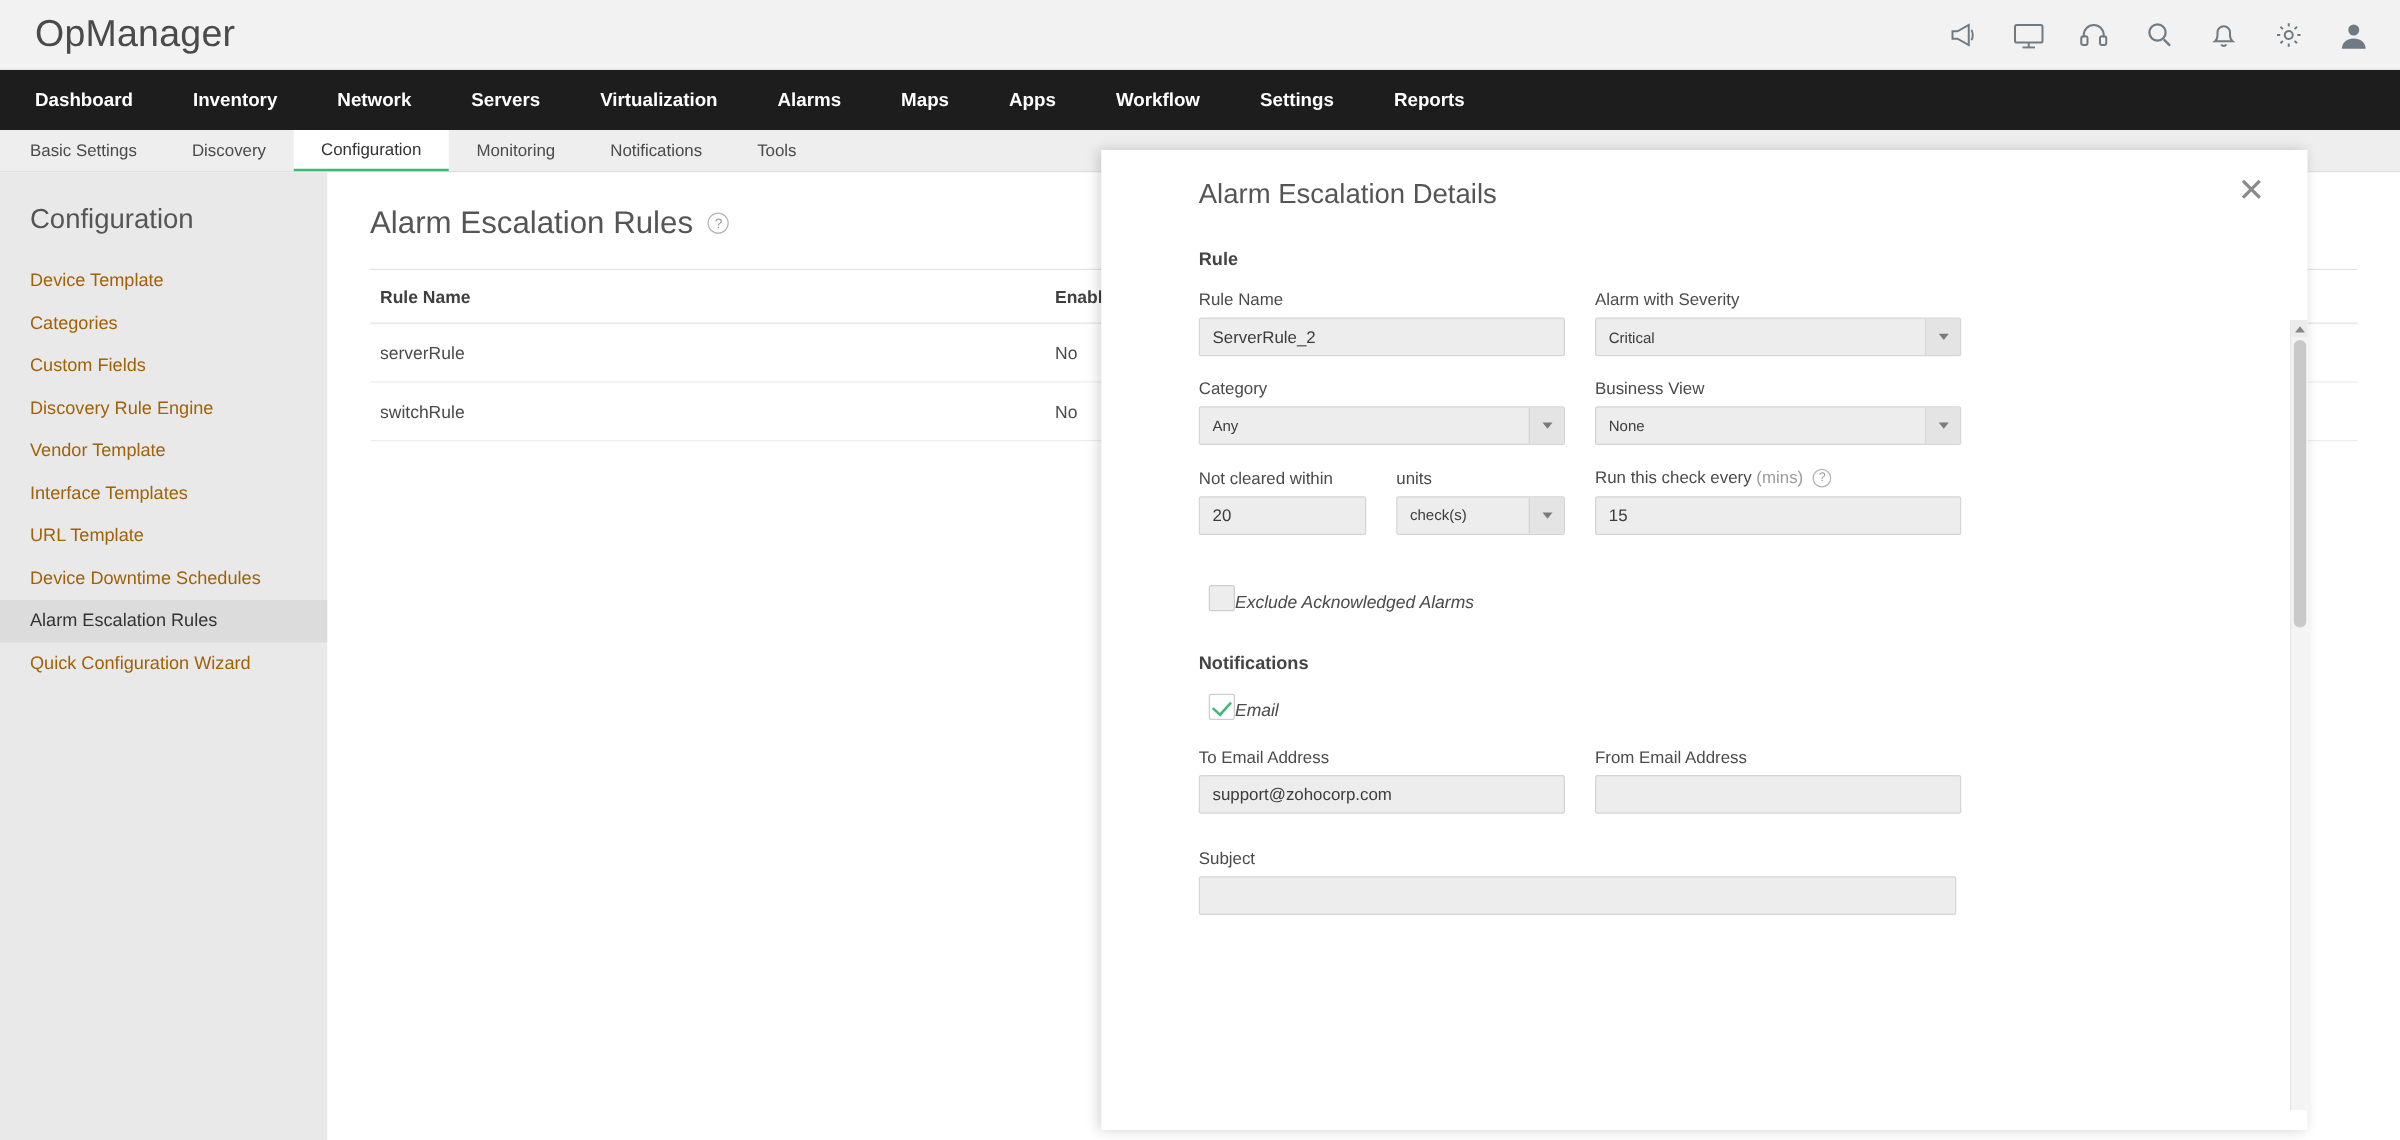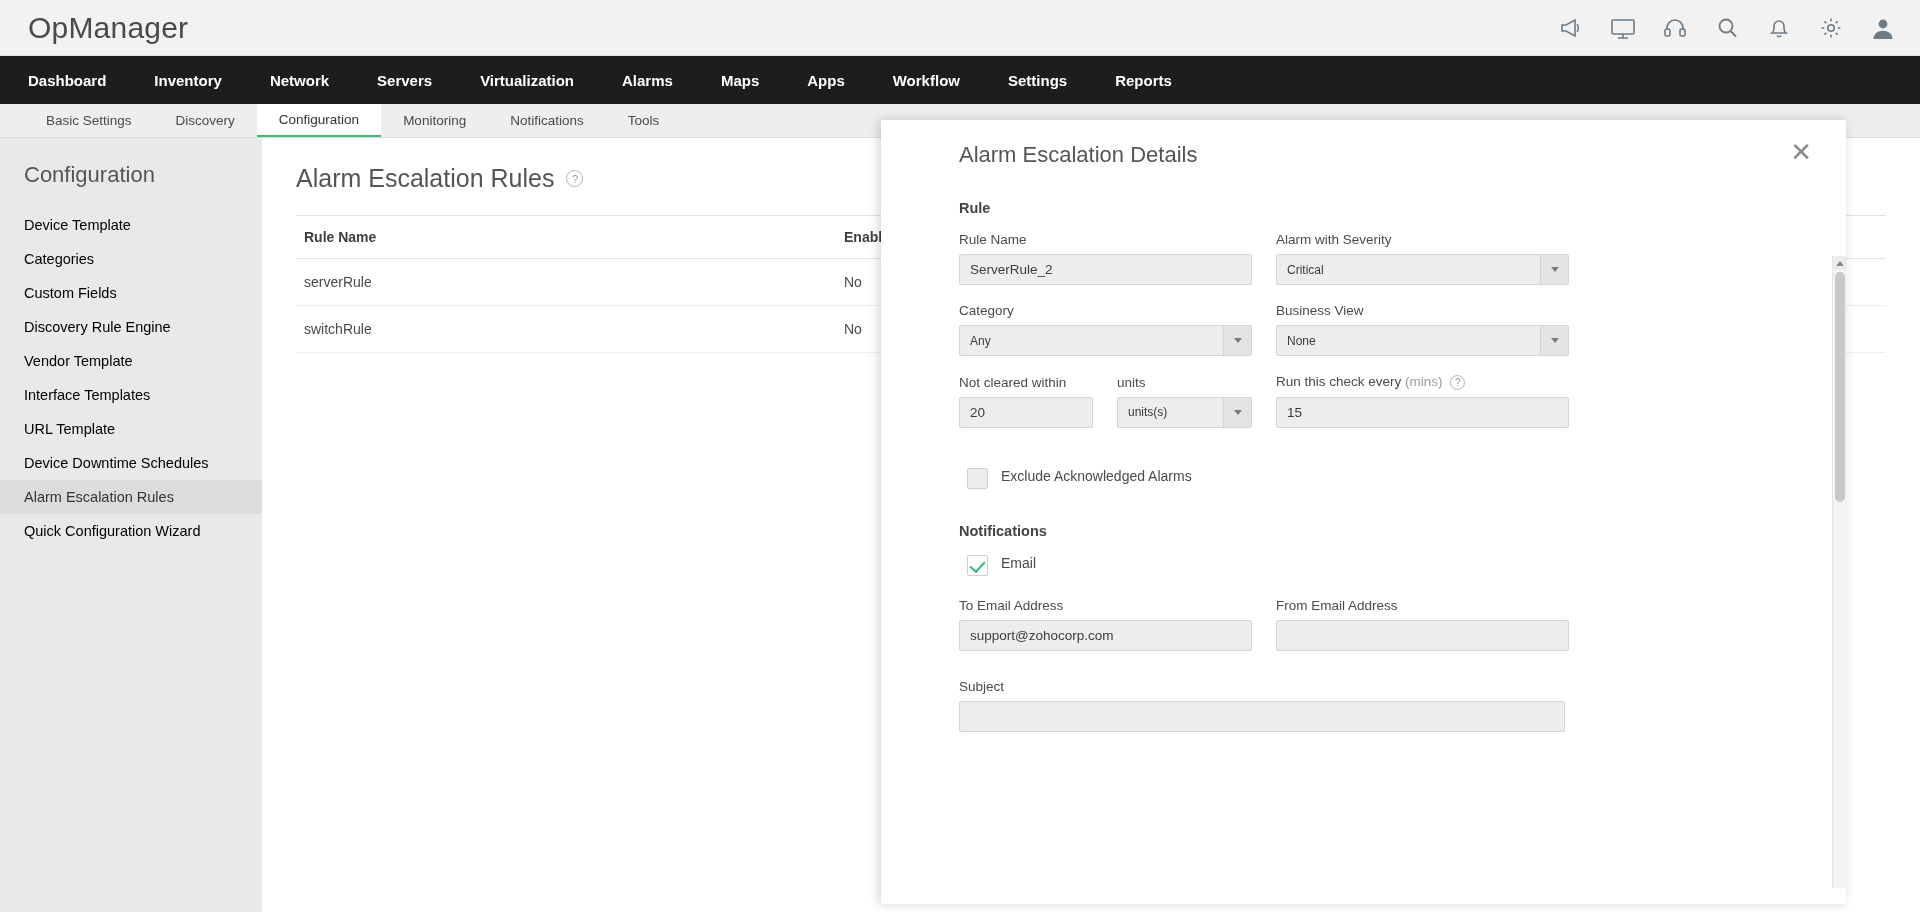--- a/index.html
+++ b/index.html
@@ -69,21 +69,21 @@
     align-items: stretch;
     font-size: 13.5px;
     color: #4a4a4a;
   }
   .subnav .sub-item {
     display: flex; align-items: center;
     padding: 0 22px;
     cursor: pointer;
     white-space: nowrap;
   }
-  .subnav .sub-item:first-child { padding-left: 24px; margin-left: 22px; }
+  .subnav .sub-item:first-child { padding-left: 24px; }
   .subnav .sub-item.active {
     background: #ffffff;
     border-bottom: 2px solid #3cb878;
     color: #333;
   }
 
   
   .content {
     display: flex;
     height: calc(912px - 56px - 38px - 34px);
@@ -97,21 +97,21 @@
     flex: 0 0 262px;
     padding-top: 10px;
   }
   .sidebar-title {
     font-size: 22px;
     color: #555;
     padding: 14px 24px 20px 24px;
   }
   .side-item {
     font-size: 14.5px;
-    color: #000000;
+    color: #a16207;
     padding: 9px 24px;
     cursor: pointer;
   }
   .side-item.active {
     background: #dcdcdc;
     color: #333;
   }
 
   
   .main {
@@ -269,23 +269,24 @@
   
   .row-three {
     display: grid;
     grid-template-columns: 134px 24px 135px 24px 293px;
     align-items: end;
     margin-bottom: 8px;
   }
 
   .check-row {
     display: flex;
-    align-items: flex-start;
-    gap: 13px;
+    align-items: flex-end;
+    gap: 0;
     margin: 22px 0 6px 8px;
+    font-style: italic;
   }
   .checkbox {
     width: 21px; height: 21px;
     border: 1px solid #cfcfcf;
     background: #ededed;
     border-radius: 2px;
   }
   .checkbox.checked {
     background: #ffffff;
     border: 1px solid #cfcfcf;
@@ -505,21 +506,21 @@
 
     <div class="row-three">
       <div class="field">
         <div class="field-label">Not cleared within</div>
         <div class="input-box">20</div>
       </div>
       <div></div>
       <div class="field">
         <div class="field-label">units</div>
         <div class="select-box">
-          <span>units(s)</span>
+          <span>check(s)</span>
           <span class="arrow">
               <span class="caret"></span>
             </span>
         </div>
       </div>
       <div></div>
       <div class="field">
         <div class="field-label">
           <span>Run this check every</span>
           <span class="muted">(mins)</span>

